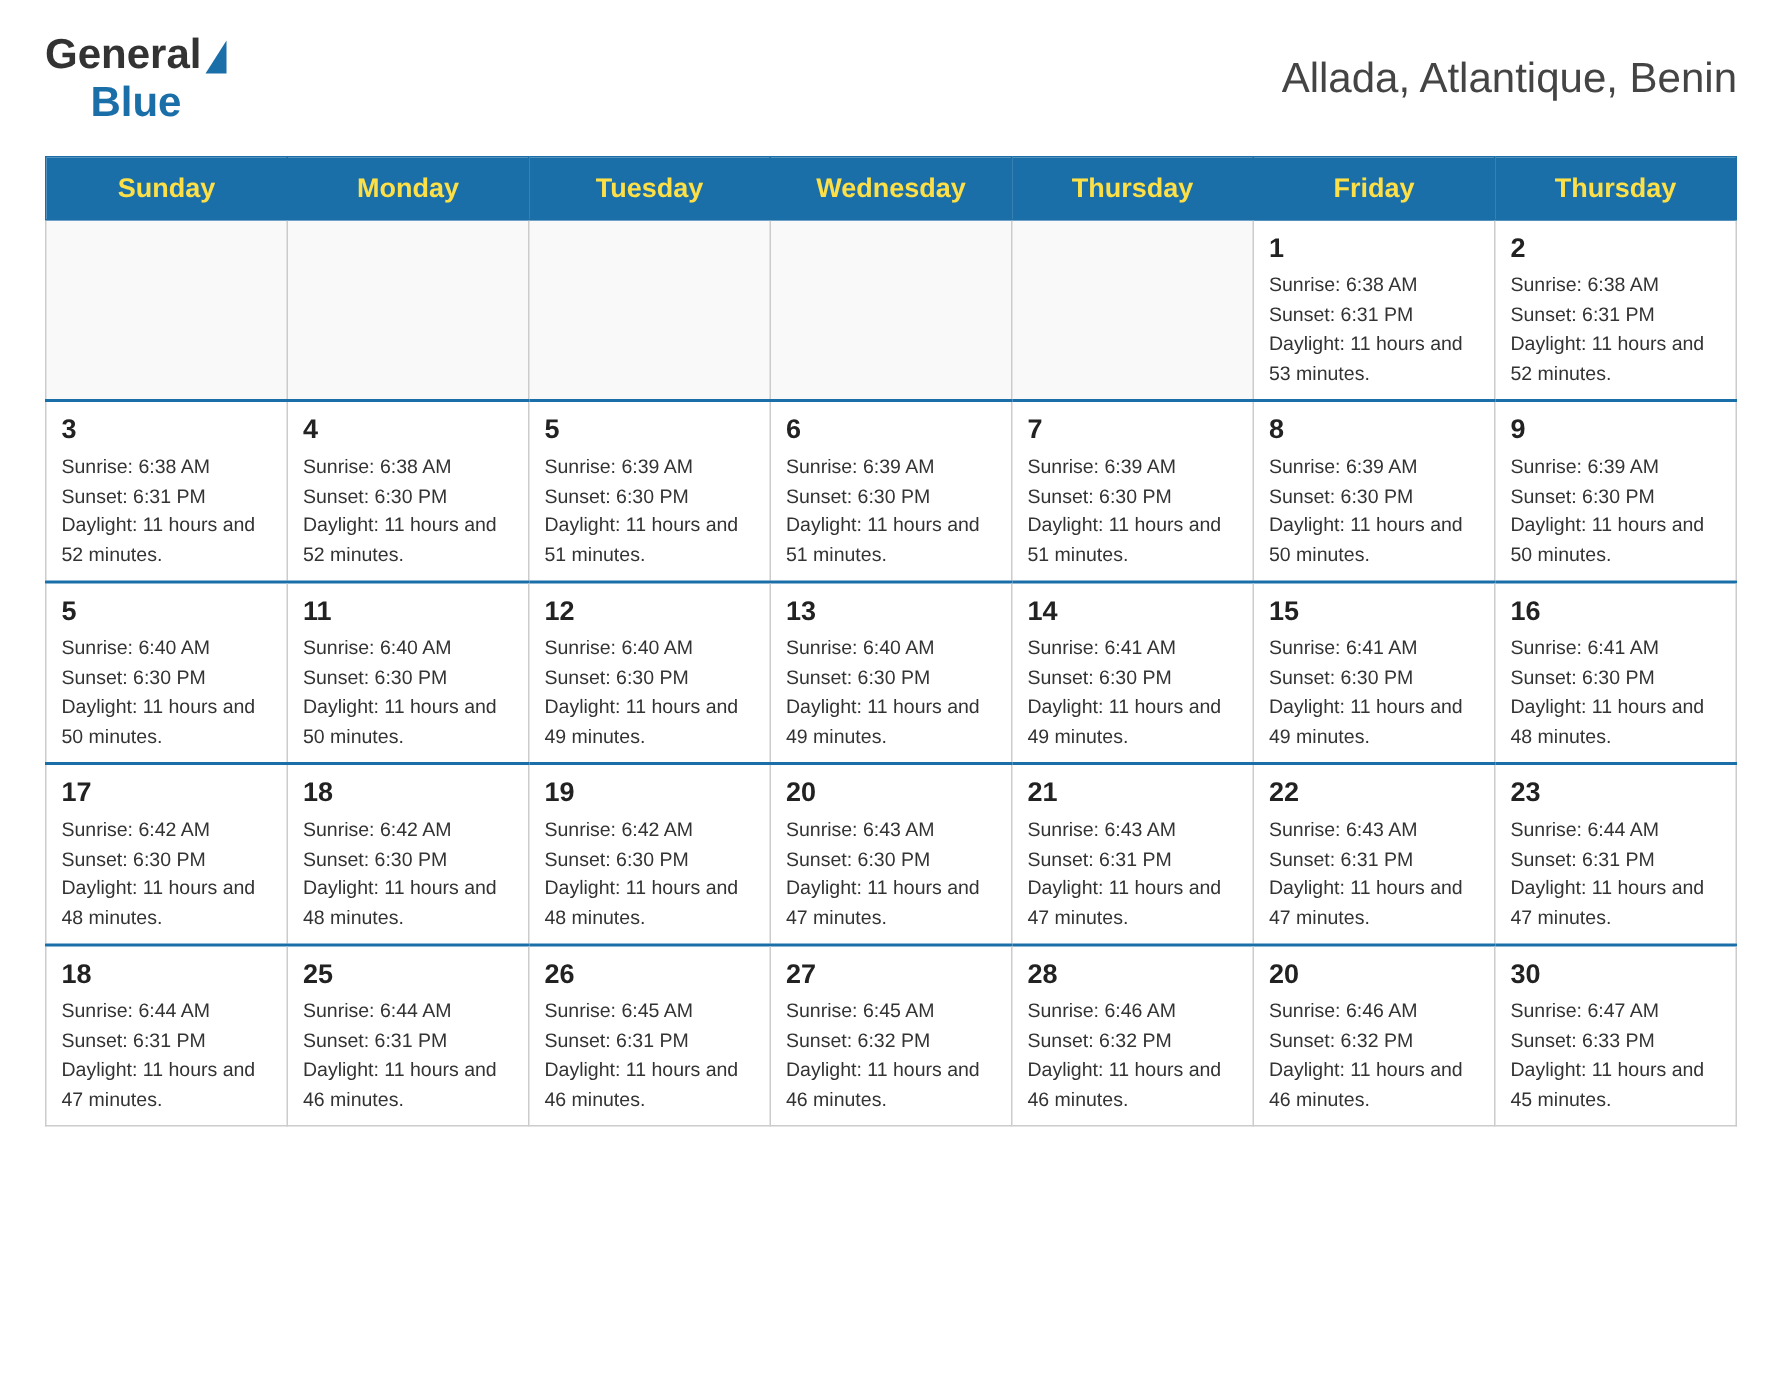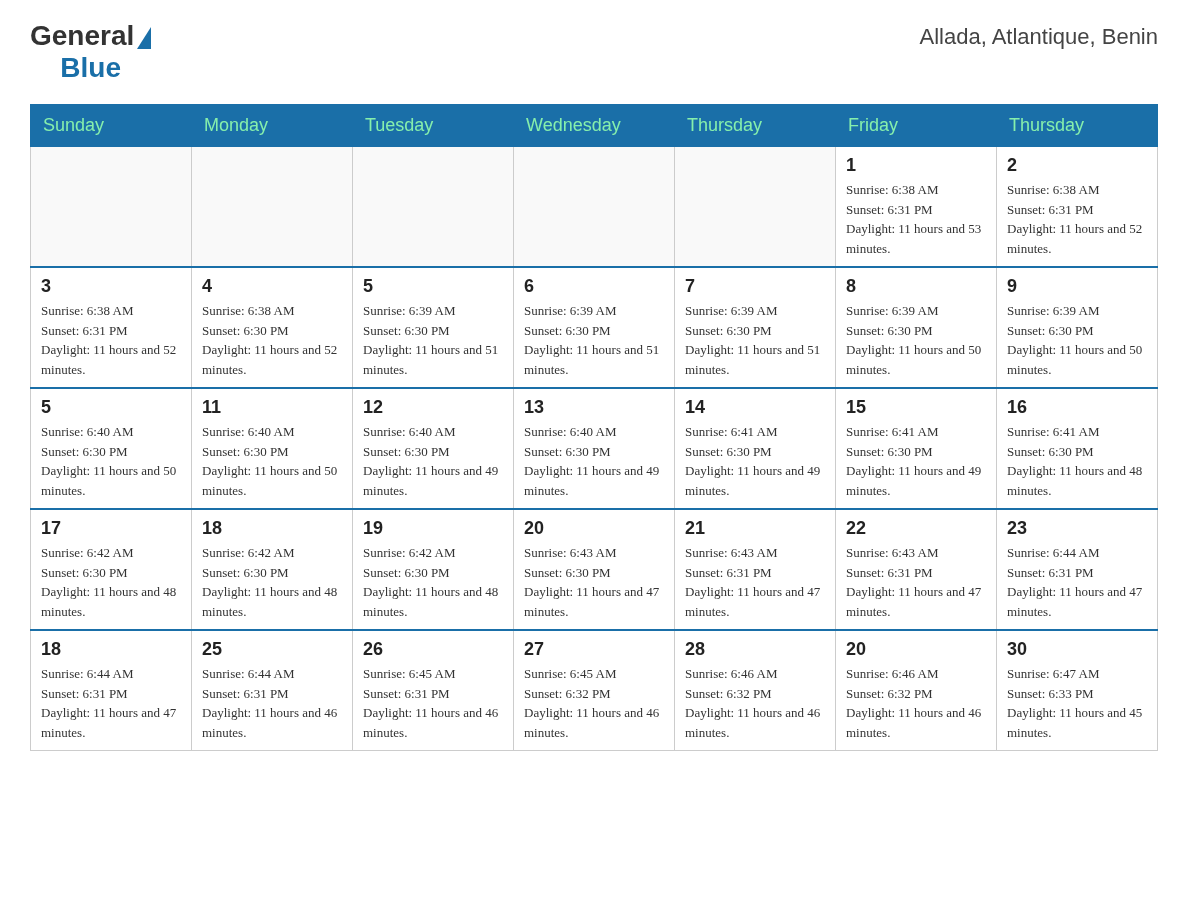--- a/index.html
+++ b/index.html
@@ -49,56 +49,55 @@
     .title-section {
       text-align: right;
     }
     .calendar-title {
       font-size: 52px;
       font-weight: normal;
       color: #222;
       line-height: 1.1;
     }
     .calendar-subtitle {
-      font-size: 22px;
+      font-size: 28px;
       color: #444;
-      margin-top: 4px;
+      margin-top: 16px;
     }
     .calendar {
       width: 100%;
       border-collapse: collapse;
       border: 1px solid #aaa;
     }
     .calendar th {
       background-color: #1a6fa8;
-      color: #86efac;
+      color: #fde047;
       font-size: 18px;
-      font-weight: normal;
+      font-weight: bold;
       padding: 10px 12px;
       border: 1px solid #1a6fa8;
-      text-align: left;
+      text-align: center;
     }
     .calendar td {
       width: calc(100% / 7);
       vertical-align: top;
       padding: 8px 10px;
       border: 1px solid #ccc;
       min-height: 110px;
     }
     .day-number {
       font-size: 18px;
       font-weight: bold;
       color: #222;
       margin-bottom: 4px;
     }
     .day-info {
       font-size: 13px;
       color: #333;
       line-height: 1.5;
-      font-family: Liberation Serif, serif;
     }
     .empty-cell {
       background: #f9f9f9;
     }
     .row-divider td {
       border-top: 2px solid #1a6fa8;
     }
   </style>
 </head>
 <body>

